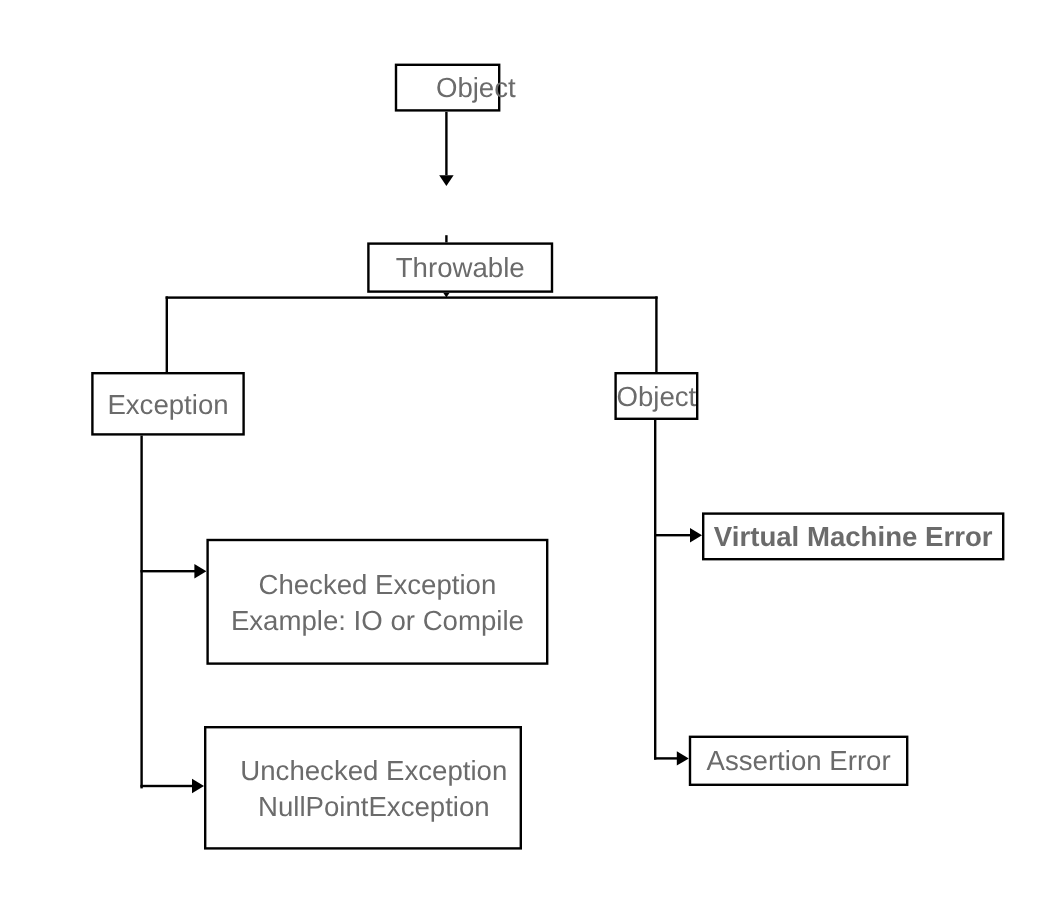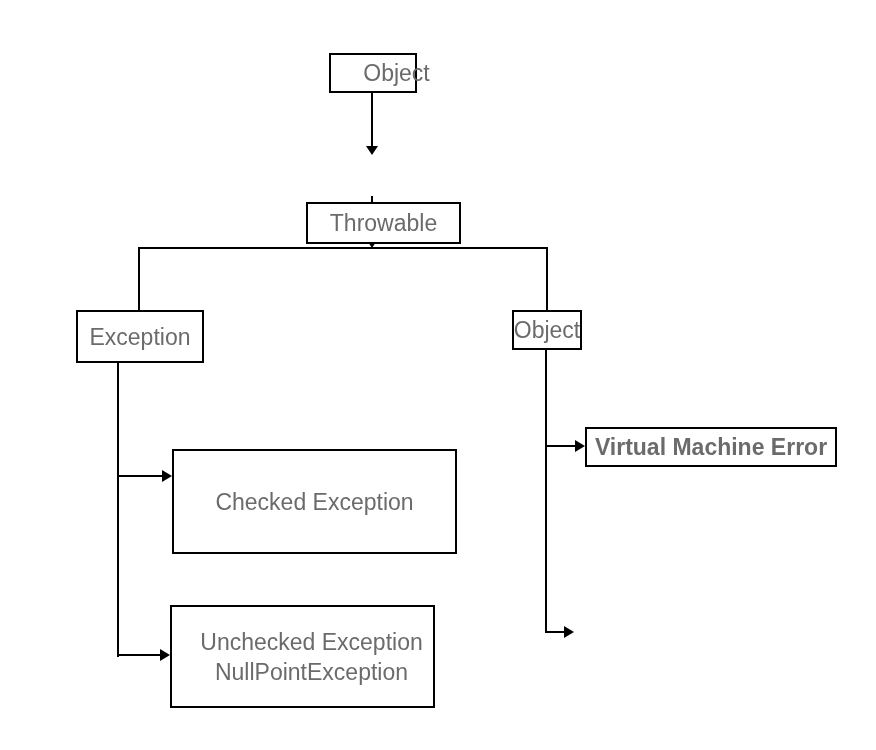--- a/index.html
+++ b/index.html
@@ -116,25 +116,29 @@
   <div class="node" id="n-exception">
     <span>Exception</span>
   </div>
 
   <div class="node" id="n-error">
     <span>Object</span>
   </div>
 
   <div class="node" id="n-checked">
     <span>Checked Exception</span>
+    <span>Example: IO or Compile</span>
   </div>
 
   <div class="node" id="n-unchecked">
     <span>Unchecked Exception</span>
     <span>NullPointException</span>
   </div>
 
   <div class="node" id="n-vmerror">
     <span>Virtual Machine Error</span>
   </div>
 
+  <div class="node" id="n-assertion">
+    <span>Assertion Error</span>
+  </div>
 
 </div>
 
 </body></html>

